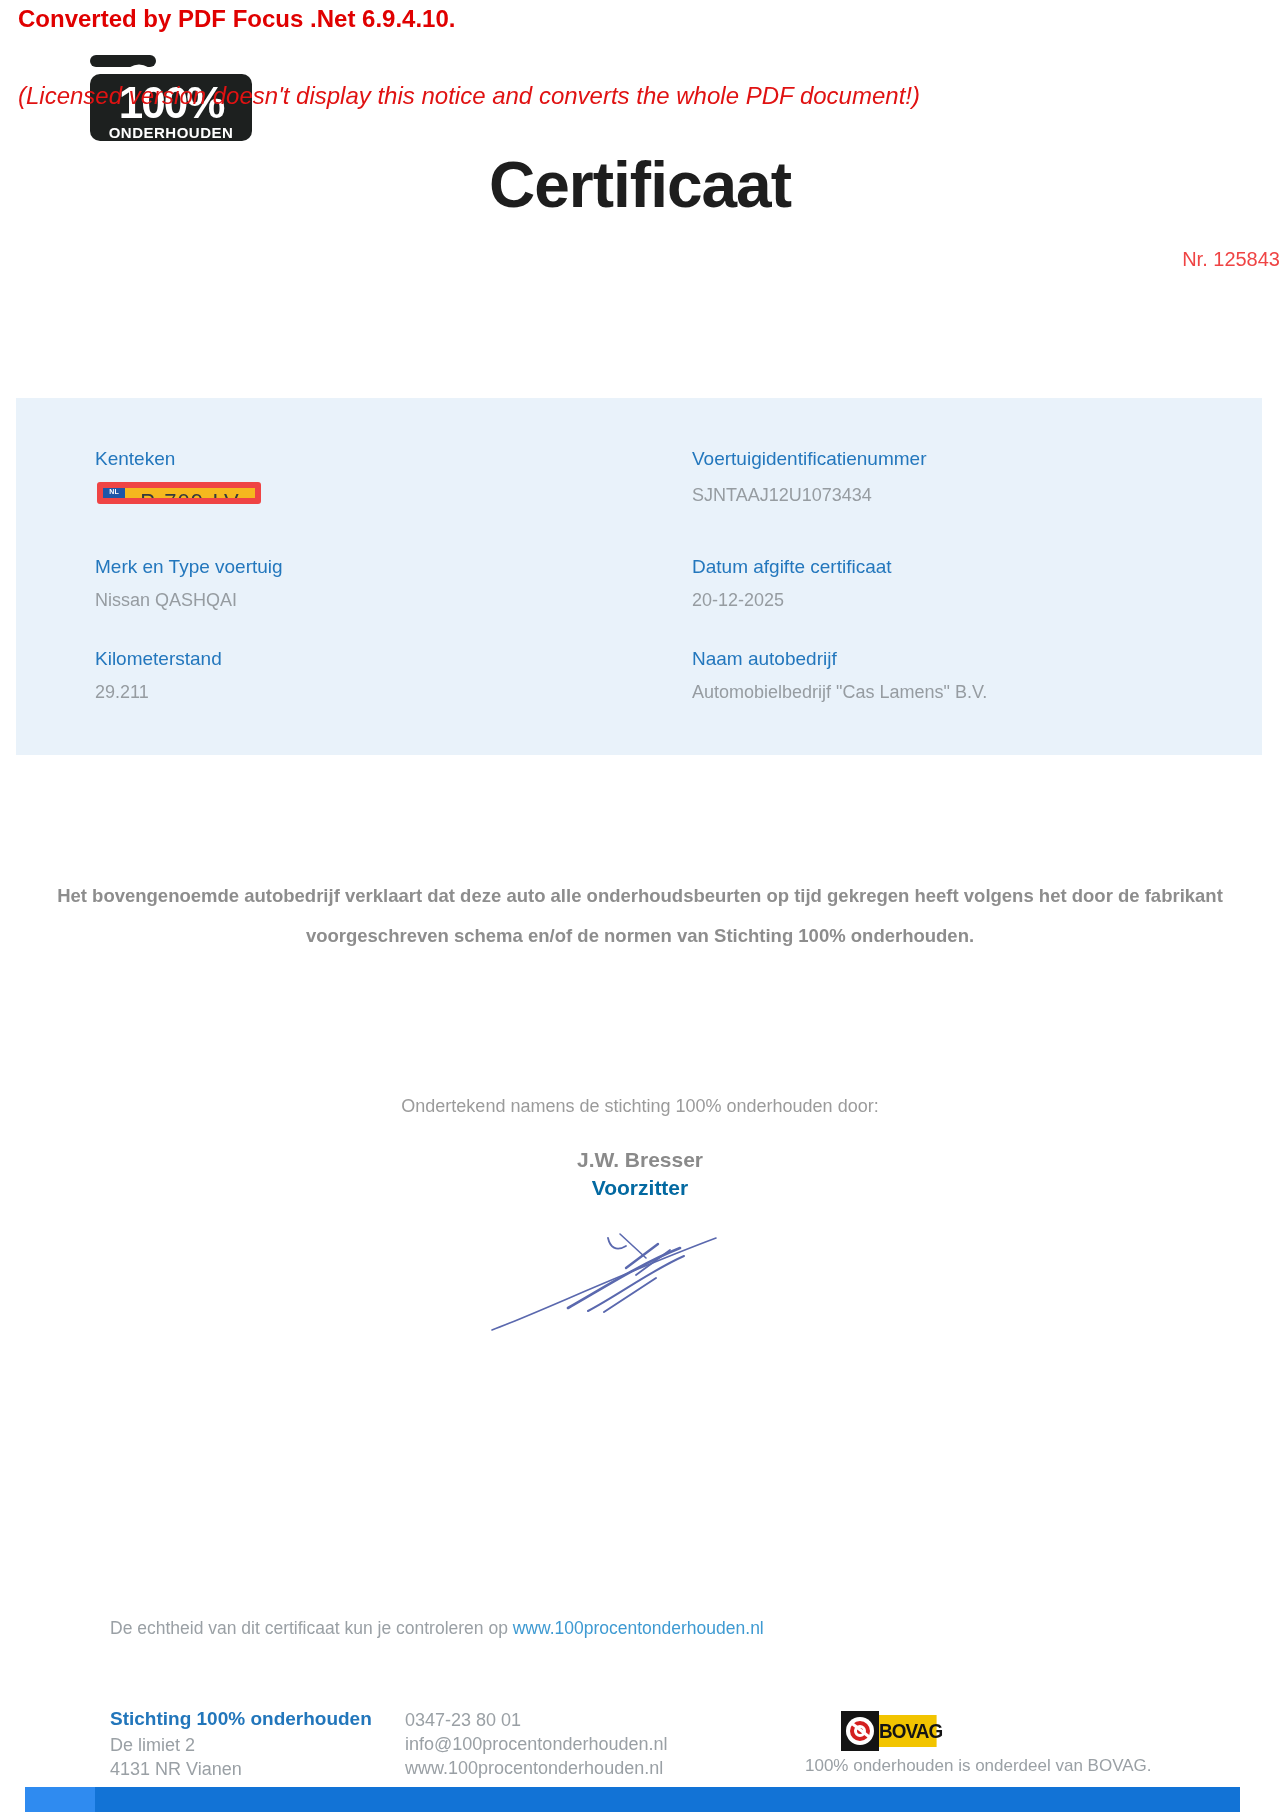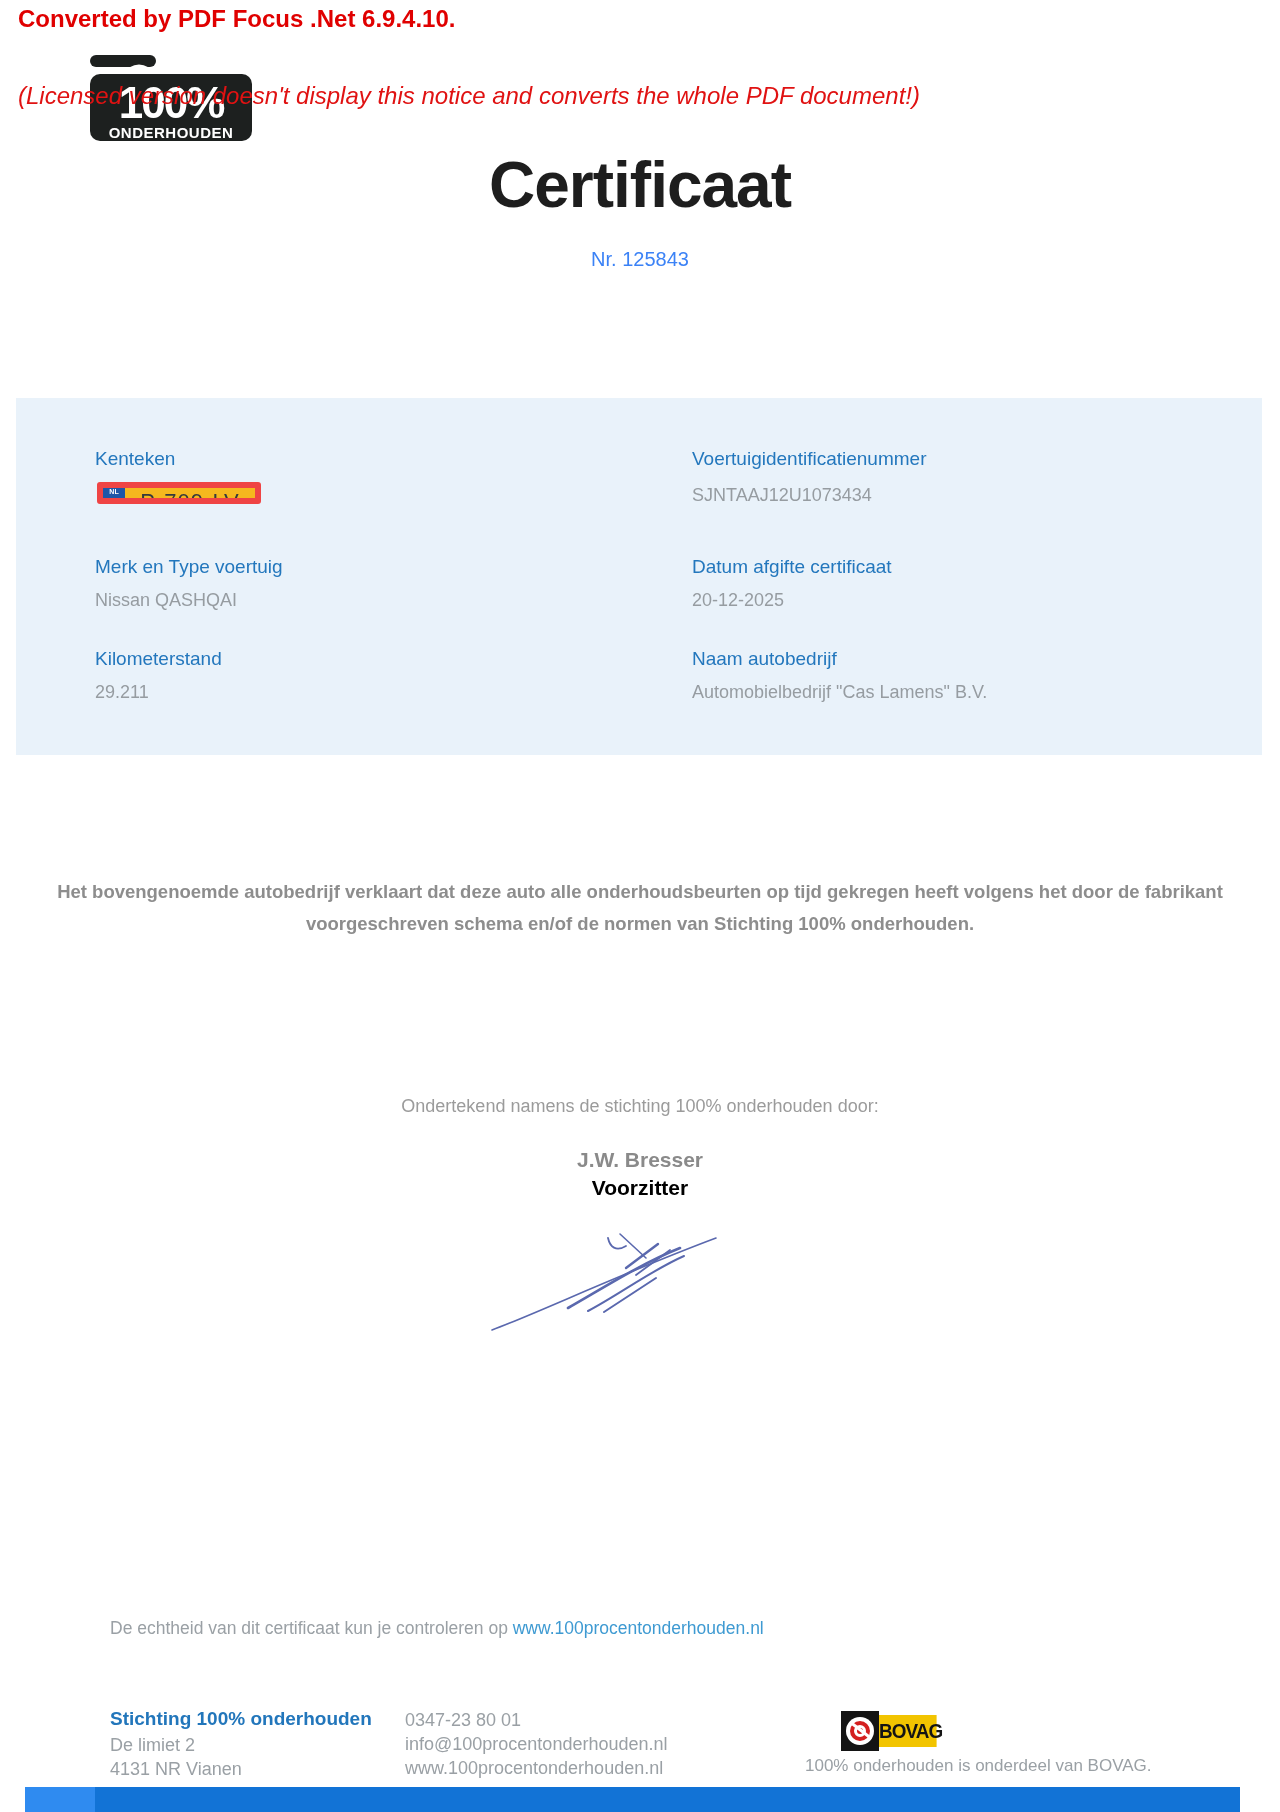--- a/index.html
+++ b/index.html
@@ -25,22 +25,22 @@
   .logo-text-box { width:162px; height:86px; background:#1d201f; border-radius:10px; color:#fff; text-align:center; padding-top:8px; }
   .logo-100 { font-size:44px; font-weight:bold; line-height:42px; letter-spacing:-2px; }
   .logo-name { font-size:15px; font-weight:bold; letter-spacing:0.5px; margin-top:0px; }
 
   
   .doc-title {
     position:absolute; left:0; right:0; top:148px; text-align:center;
     font-size:64px; font-weight:bold; color:#1e1e1e; letter-spacing:-1px;
   }
   .doc-number {
-    position:absolute; left:0; right:0; top:248px; text-align:center;
-    font-size:20px; color:#3b82f6;
+    position:absolute; left:0; right:0; top:248px; text-align:right;
+    font-size:20px; color:#ef4444;
   }
 
   
   .info-box { position:absolute; left:16px; top:398px; width:1246px; height:357px; background:#e9f2fa; }
   .field-label { position:absolute; font-size:19px; color:#2377bd; white-space:nowrap; }
   .field-value { position:absolute; font-size:18px; color:#969ca1; white-space:nowrap; }
   .col-l { left:79px; }
   .col-r { left:676px; }
   .row1-label { top:50px; }
   .row1-value { top:87px; }
@@ -60,27 +60,27 @@
     display:flex; align-items:flex-end; justify-content:center; padding-bottom:3px;
   }
   .plate-text {
     flex:1; text-align:center; font-size:22px; color:#35393d;
     letter-spacing:1px; line-height:28px;
   }
 
   
   .statement {
     position:absolute; left:35px; right:35px; top:876px; text-align:center;
-    font-size:18.5px; font-weight:bold; color:#8d8d8d; line-height:32px;
+    font-size:18.5px; font-weight:bold; color:#8d8d8d; line-height:40px;
   }
 
   
   .sign-intro { position:absolute; left:0; right:0; top:1096px; text-align:center; font-size:18px; color:#9b9b9b; }
   .sign-name  { position:absolute; left:0; right:0; top:1148px; text-align:center; font-size:21px; font-weight:bold; color:#8a8a8a; }
-  .sign-role  { position:absolute; left:0; right:0; top:1176px; text-align:center; font-size:21px; font-weight:bold; color:#000000; }
+  .sign-role  { position:absolute; left:0; right:0; top:1176px; text-align:center; font-size:21px; font-weight:bold; color:#0369a1; }
   .signature  { position:absolute; left:480px; top:1212px; }
 
   
   .verify { position:absolute; left:110px; top:1618px; font-size:17.5px; color:#9aa0a5; }
   .verify a, .verify .link { color:#3e9ad2; text-decoration:none; }
 
   
   .footer-org   { position:absolute; left:110px; top:1708px; font-size:19px; font-weight:bold; color:#2276bb; }
   .footer-addr1 { position:absolute; left:110px; top:1735px; font-size:18px; color:#9aa0a5; }
   .footer-addr2 { position:absolute; left:110px; top:1759px; font-size:18px; color:#9aa0a5; }

